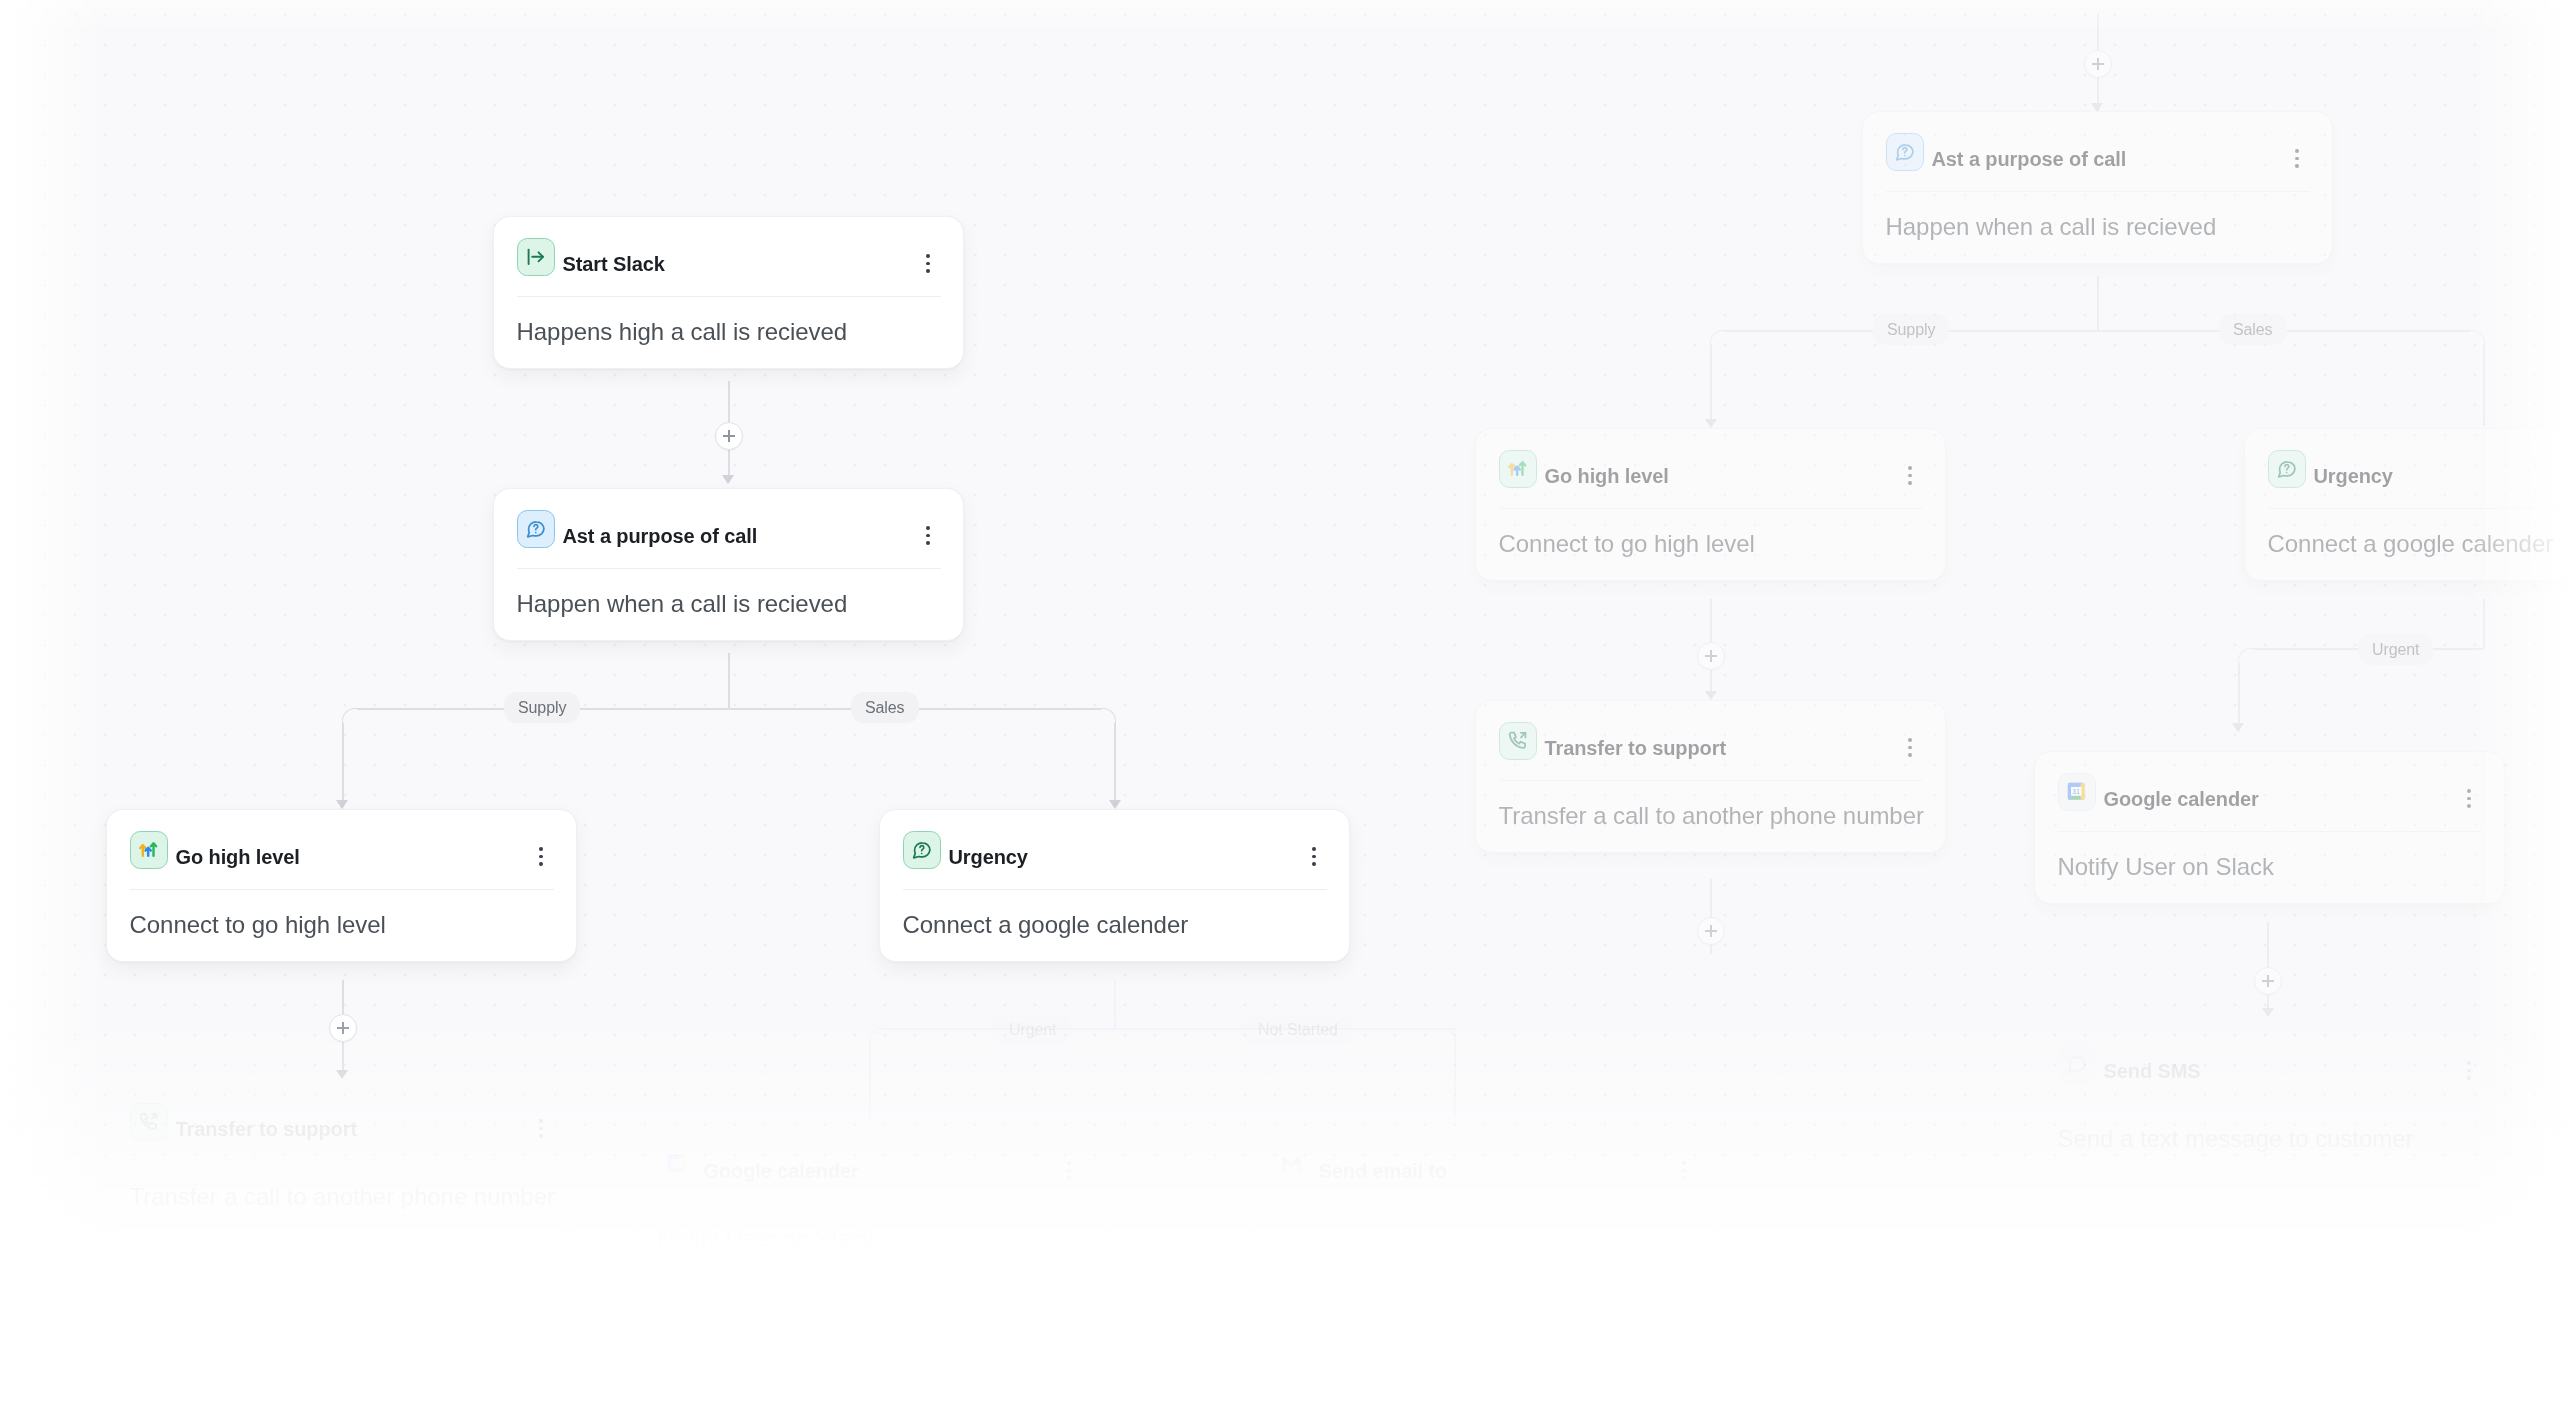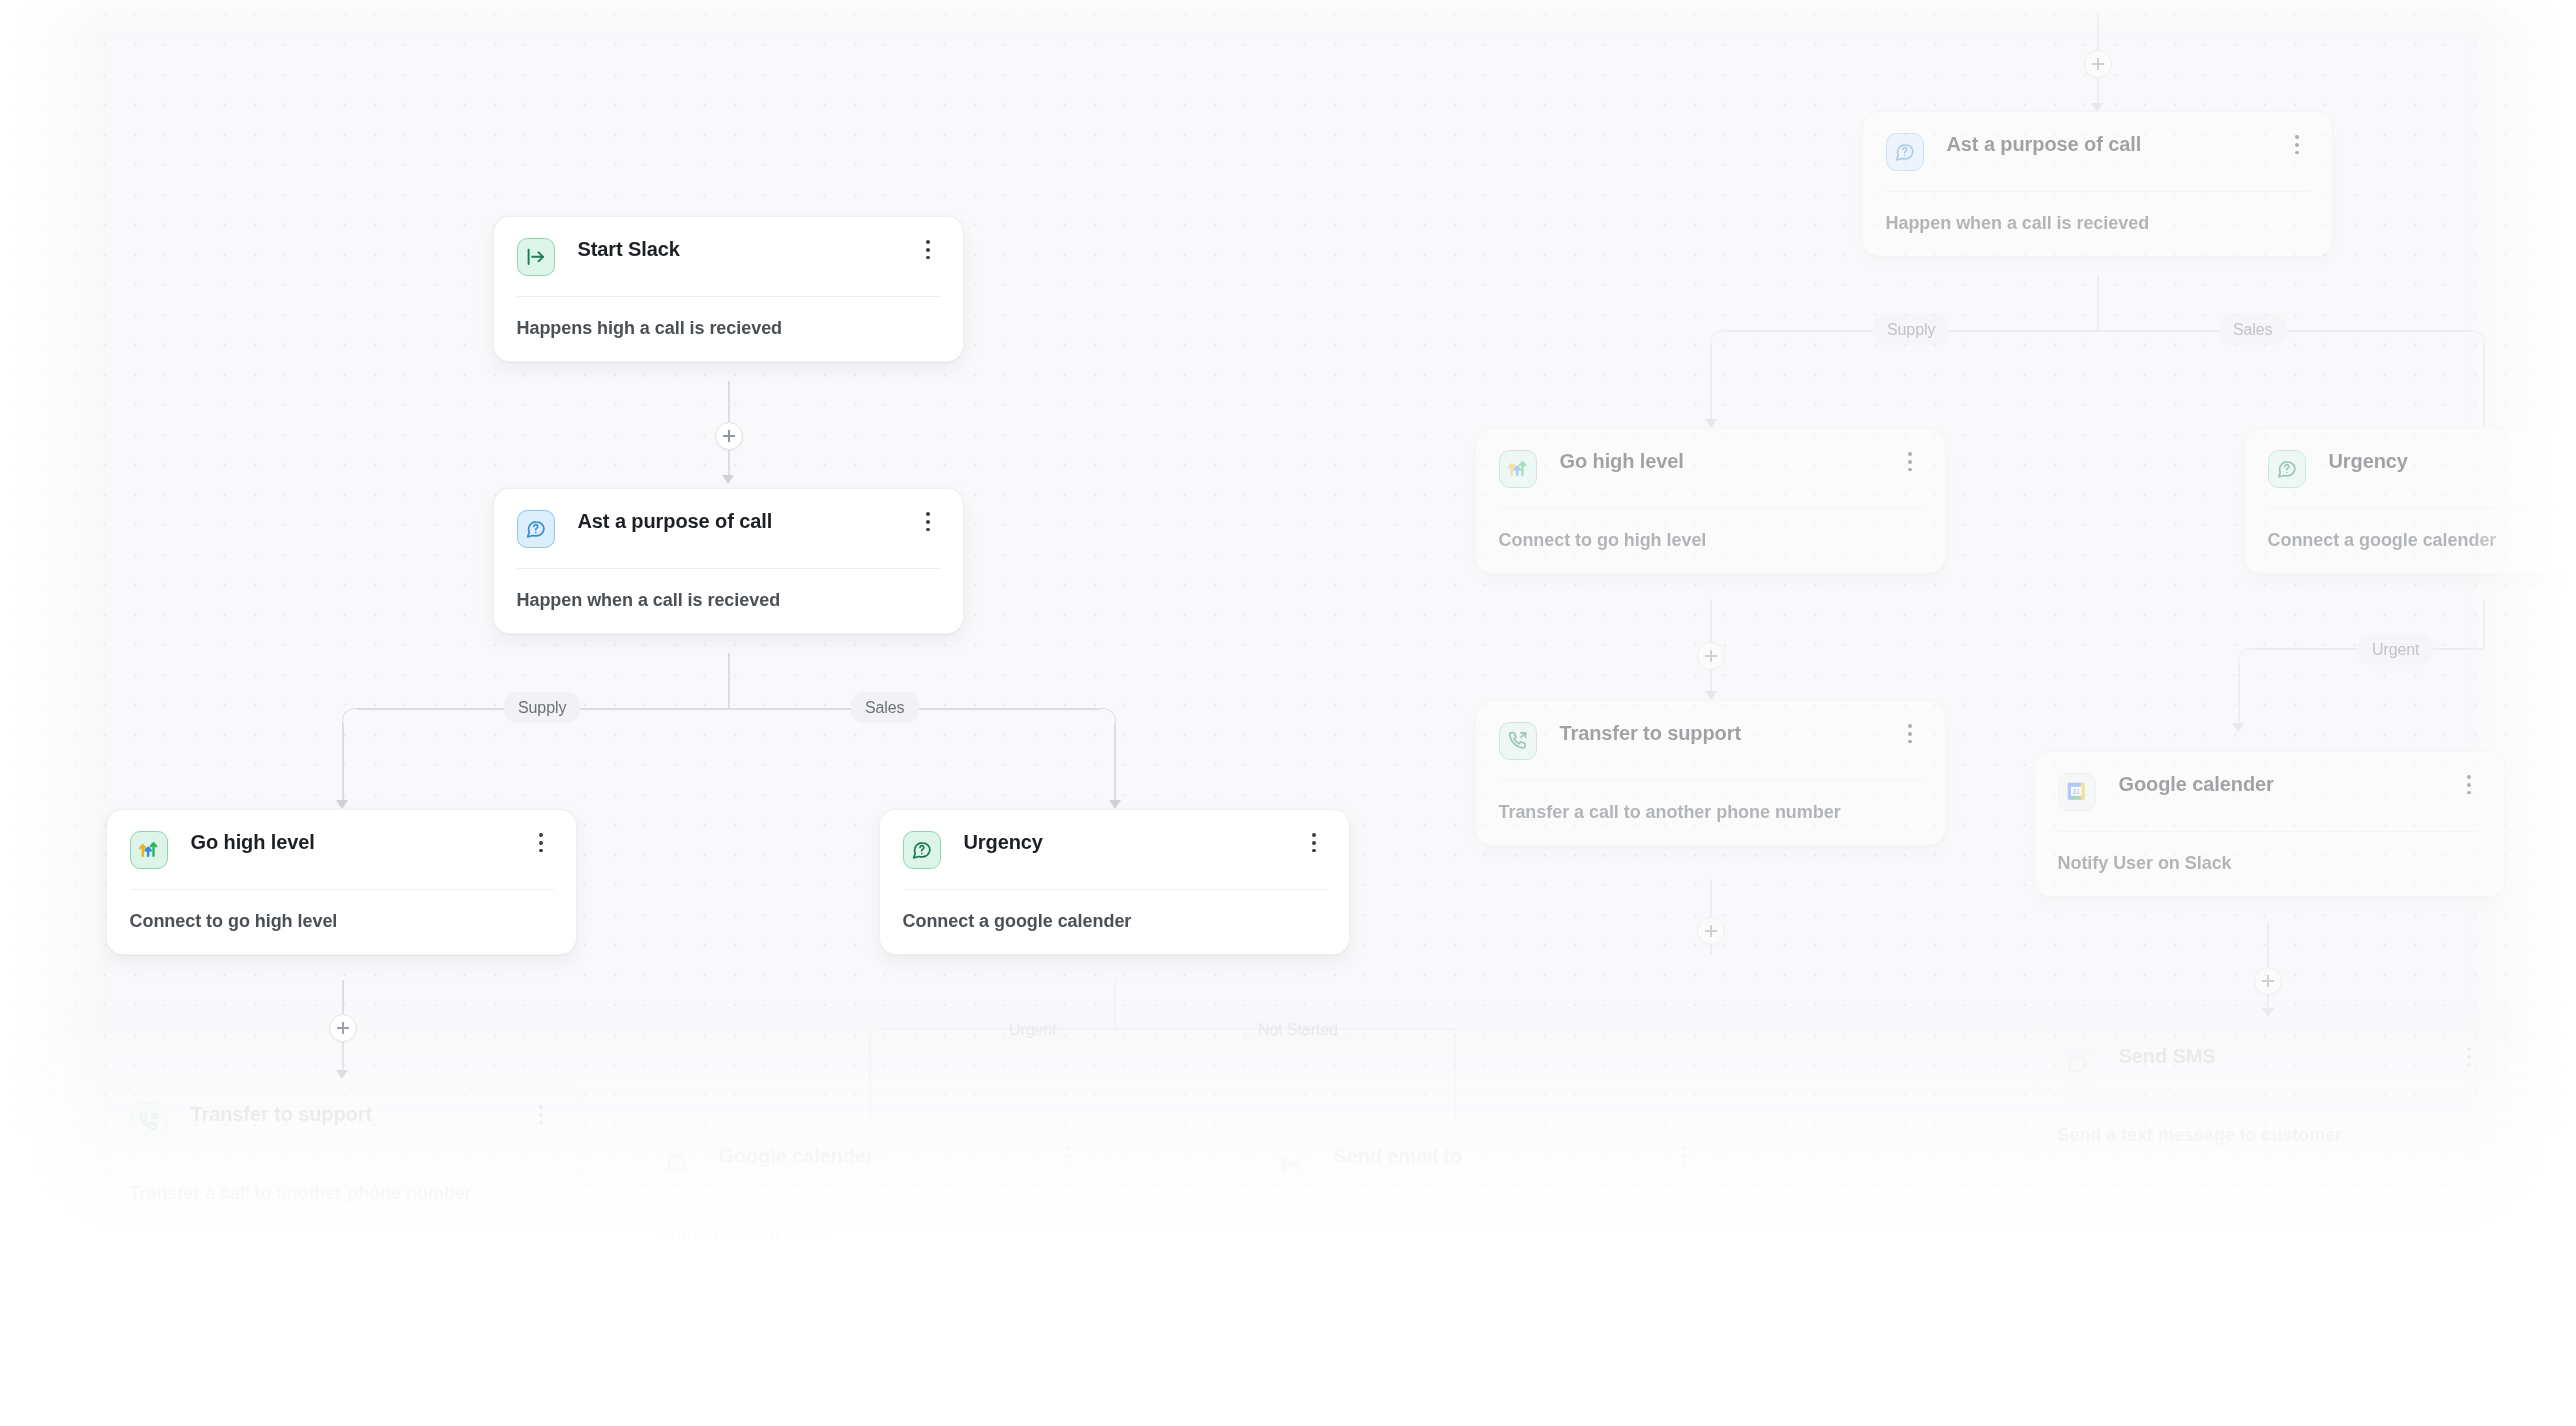--- a/index.html
+++ b/index.html
@@ -33,23 +33,23 @@
   
   .node {
     position: absolute;
     background: #ffffff;
     border-radius: 17px;
     border: 0.9px solid #f0f0f3;
     box-shadow: 0 0.9px 1.9px rgba(16,24,40,0.04), 0 7.5px 20.7px rgba(16,24,40,0.05);
     z-index: 20;
   }
   .node-head {
-    display: flex; align-items: flex-start;
+    display: flex; align-items: flex-end;
     padding: 20.7px 24.4px 20.7px 22.5px;
-    gap: 23px;
+    gap: 8px;
     position: relative;
   }
   .node-icon {
     width: 38px; height: 38px; flex: 0 0 38px;
     border-radius: 10.3px;
     display: flex; align-items: center; justify-content: center;
   }
   .node-icon svg { display: block; }
   .node-title {
     font-size: 20px; font-weight: 700; color: #1c2024;
@@ -57,21 +57,21 @@
   }
   .kebab {
     width: 20.7px; height: 24.4px; flex: 0 0 20.7px;
     display: flex; flex-direction: column; align-items: center;
     justify-content: center; gap: 3.8px; cursor: pointer;
   }
   .kebab i { width: 3.8px; height: 3.8px; border-radius: 50%; background: #3a3f47; display:block; }
   .node-divider { height: 0.9px; background: #eceef1; margin: 0 22.5px; }
   .node-body {
     padding: 20.7px 22.5px 22.5px 22.5px;
-    font-size: 18px; color: #4a5056; letter-spacing: -0.05px; white-space: nowrap; font-weight: bold;
+    font-size: 24px; color: #4a5056; letter-spacing: -0.05px; white-space: nowrap;
   }
 
   
   .ic-green { background: #ddf5e8; border: 0.9px solid #8fd3b0; }
   .ic-blue  { background: #ddeefc; border: 0.9px solid #8cc3e8; }
   .ic-plain { background: #f3f5f6; border: 0.9px solid #e3e7ea; }
   .ic-soft  { background: #f4f6f7; border: 0.9px solid #e6eaed; }
 
   
   .conn { position: absolute; background: #dcdee3; z-index: 5; }

